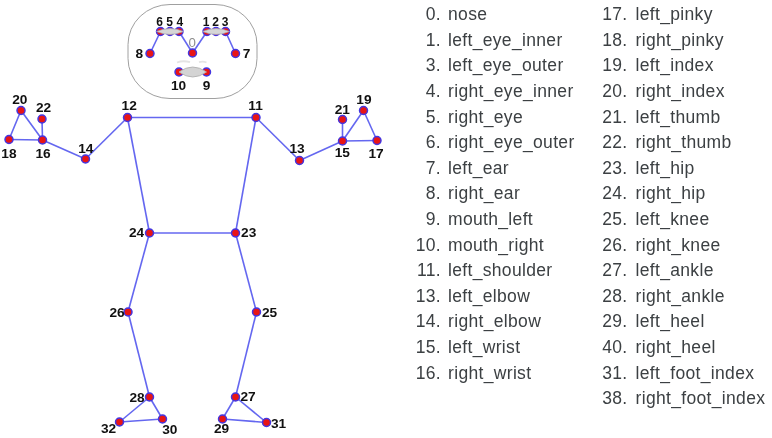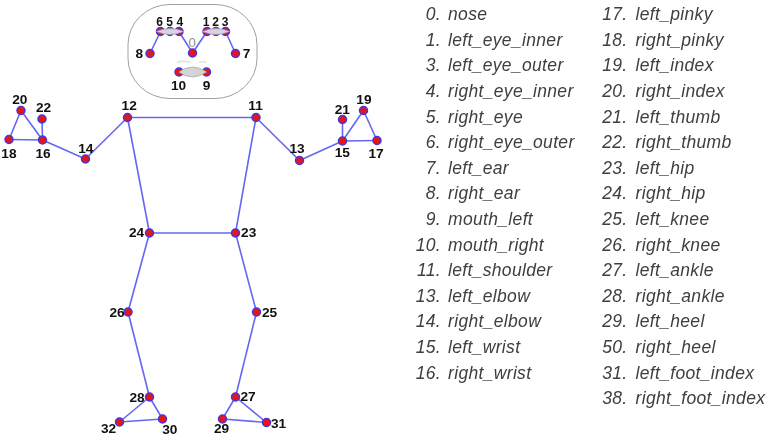--- a/index.html
+++ b/index.html
@@ -1,19 +1,19 @@
 <!DOCTYPE html>
 <html><head><meta charset="utf-8">
 <style>
 * { margin:0; padding:0; box-sizing:border-box; }
 html,body { width:772px; height:438px; background:#ffffff; overflow:hidden;
   font-family:"Liberation Sans", sans-serif; }
 #stage { position:relative; width:772px; height:438px; }
 svg text { font-family:"Liberation Sans", sans-serif; font-weight:bold; fill:#111111; }
-.col { position:absolute; top:2.2px; font-size:17.5px; line-height:25.6px; color:#3c4043; white-space:nowrap; letter-spacing:0.33px;font-style:italic; }
+.col { position:absolute; top:2.2px; font-size:17.5px; line-height:25.6px; color:#3c4043; white-space:nowrap; letter-spacing:0.33px; }
 .col .n { display:inline-block; width:36px; text-align:right; }
 #colL { left:405px; }
 #colL .n { margin-right:7px; }
 #colR { left:591.5px; }
 #colR .n { margin-right:8px; }
 </style></head>
 <body>
 <div id="stage">
 <svg width="420" height="438" viewBox="0 0 420 438" style="position:absolute;left:0;top:0;">
   <rect x="128" y="4.5" width="129" height="94" rx="42" ry="40" fill="none" stroke="#a0a0a0" stroke-width="1"></rect>
@@ -148,16 +148,16 @@
 <div class="row"><span class="n">20.</span><span class="t">right_index</span></div>
 <div class="row"><span class="n">21.</span><span class="t">left_thumb</span></div>
 <div class="row"><span class="n">22.</span><span class="t">right_thumb</span></div>
 <div class="row"><span class="n">23.</span><span class="t">left_hip</span></div>
 <div class="row"><span class="n">24.</span><span class="t">right_hip</span></div>
 <div class="row"><span class="n">25.</span><span class="t">left_knee</span></div>
 <div class="row"><span class="n">26.</span><span class="t">right_knee</span></div>
 <div class="row"><span class="n">27.</span><span class="t">left_ankle</span></div>
 <div class="row"><span class="n">28.</span><span class="t">right_ankle</span></div>
 <div class="row"><span class="n">29.</span><span class="t">left_heel</span></div>
-<div class="row"><span class="n">50.</span><span class="t">right_heel</span></div>
+<div class="row"><span class="n">40.</span><span class="t">right_heel</span></div>
 <div class="row"><span class="n">31.</span><span class="t">left_foot_index</span></div>
 <div class="row"><span class="n">38.</span><span class="t">right_foot_index</span></div>
 </div>
 </div>
 </body></html>

